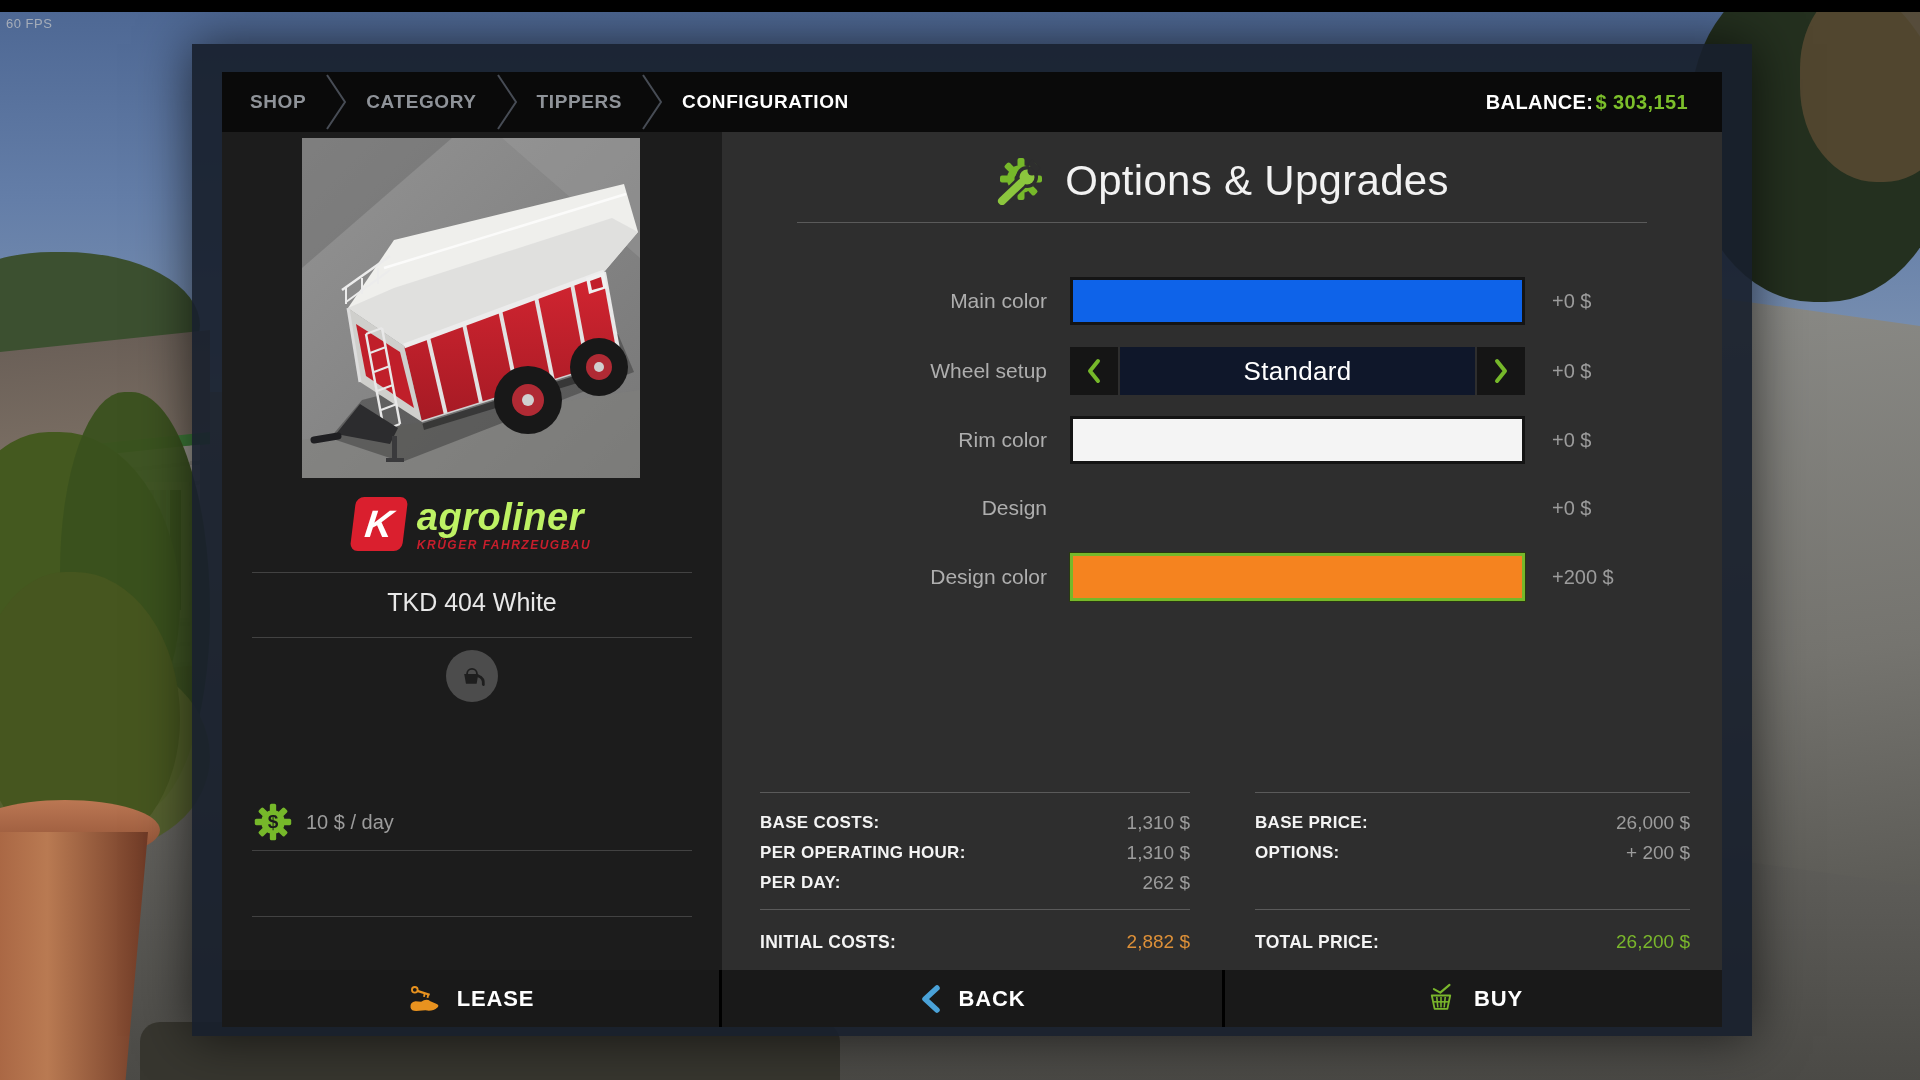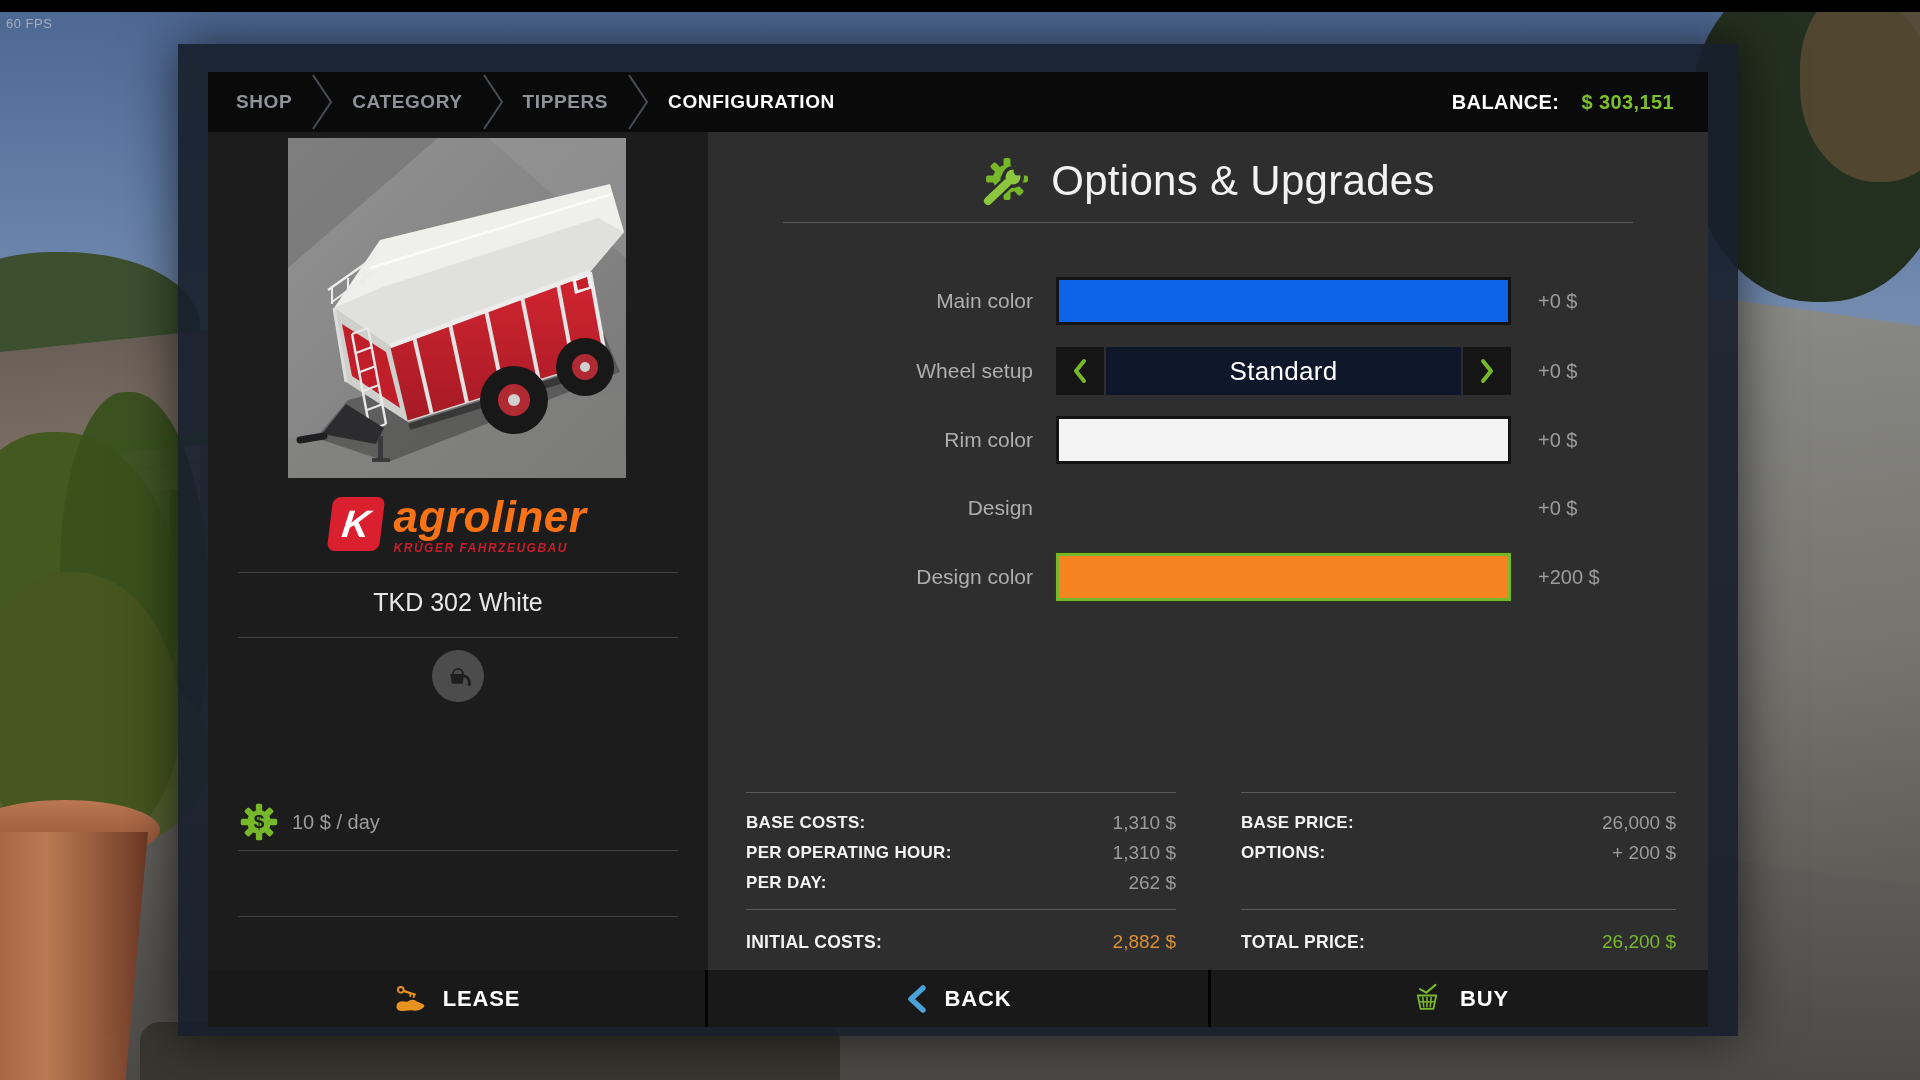--- a/index.html
+++ b/index.html
@@ -17,48 +17,48 @@
   .trim{position:absolute;left:-20px;top:432px;width:230px;height:12px;background:#3f7d3a;transform:skewY(-6deg);}
   .wall{position:absolute;left:-20px;top:444px;width:220px;height:220px;background:repeating-linear-gradient(180deg,#a09c94 0 16px,#8f8b83 16px 20px);transform:skewY(-6deg);}
   .window-dark{position:absolute;left:78px;top:470px;width:95px;height:120px;background:#1c1d1a;border:8px solid #b9b5ac;}
   .curtain{position:absolute;left:130px;top:478px;width:40px;height:104px;background:repeating-linear-gradient(90deg,#8a9488 0 6px,#6f7a6e 6px 12px);}
   .road{position:absolute;left:1700px;top:300px;width:240px;height:560px;background:linear-gradient(165deg,#8a8a86 0%,#75746f 60%,#5c5b56 100%);transform:skewY(8deg);}
   .pot-rim{position:absolute;left:-30px;top:788px;width:190px;height:60px;border-radius:50%;background:linear-gradient(180deg,#bb7753 0%,#8c4e33 100%);}
   .pot-body{position:absolute;left:-20px;top:820px;width:168px;height:260px;background:linear-gradient(90deg,#a4603f 0%,#b97a52 40%,#6f3a26 100%);clip-path:polygon(0 0,100% 0,86% 100%,10% 100%);}
   .fps{position:absolute;left:6px;top:4px;font-size:13px;color:#a6adb9;letter-spacing:.5px;}
 
   
-  #window{position:absolute;left:178px;top:32px;width:1560px;height:992px;
+  #window{position:absolute;left:192px;top:32px;width:1560px;height:992px;
           background:rgba(24,31,45,0.92);box-shadow:0 0 50px rgba(0,0,0,.65);}
   #content{position:absolute;left:30px;top:28px;width:1500px;height:955px;}
 
   
   #crumbbar{position:absolute;left:0;top:0;width:1500px;height:60px;background:#0a0a0a;
             display:flex;align-items:center;}
   .crumb{font-size:19px;font-weight:700;letter-spacing:.6px;color:#8f9399;padding:0 10px;cursor:default;}
   .crumb.first{padding-left:28px;}
   .crumb.active{color:#ffffff;}
   .crumb-sep{margin:0 8px;flex:0 0 auto;}
-  #balance{margin-left:auto;padding-right:34px;display:flex;align-items:center;gap:22px;}
+  #balance{margin-left:auto;padding-right:34px;display:flex;align-items:center;gap:2px;}
   #balance .bl{font-size:20px;font-weight:700;color:#fff;letter-spacing:.4px;}
   #balance .bv{font-size:20px;font-weight:700;color:#7cbf2b;letter-spacing:.4px;}
 
   
   #panel-left{position:absolute;left:0;top:60px;width:500px;height:838px;background:#1c1c1c;}
   #panel-right{position:absolute;left:500px;top:60px;width:1000px;height:838px;background:#2e2e2e;}
   #footer{position:absolute;left:0;top:898px;width:1500px;height:57px;display:flex;gap:3px;background:#000;}
 
   
   #veh-img{position:absolute;left:80px;top:6px;width:338px;height:340px;box-shadow:inset 0 0 24px rgba(0,0,0,.25);}
   #brand{position:absolute;left:0;top:360px;width:500px;height:64px;display:flex;justify-content:center;align-items:center;gap:12px;}
   #brand-box{width:52px;height:54px;background:#da1f2e;border-radius:8px;transform:skewX(-7deg);
              display:flex;align-items:center;justify-content:center;}
   #brand-box span{color:#fff;font-size:38px;font-weight:700;font-style:italic;transform:skewX(0deg);line-height:1;}
   #brand-text{display:flex;flex-direction:column;line-height:1;}
-  #brand-name{color:#f97316;font-size:44px;font-weight:700;font-style:italic;letter-spacing:.5px;}
+  #brand-name{color:#bef264;font-size:38px;font-weight:700;font-style:italic;letter-spacing:.5px;}
   #brand-sub{color:#c81e2c;font-size:12px;font-weight:700;font-style:italic;letter-spacing:1.5px;margin-top:3px;}
   .ldiv{position:absolute;left:30px;right:30px;height:1px;background:#424242;}
   #model-name{position:absolute;left:0;top:448px;width:500px;height:44px;line-height:44px;text-align:center;
               color:#e8e8e8;font-size:25px;}
   #paint-btn{position:absolute;left:224px;top:518px;width:52px;height:52px;border-radius:50%;background:#4c4c4c;
              display:flex;align-items:center;justify-content:center;cursor:pointer;}
   #daily{position:absolute;left:32px;top:668px;height:44px;display:flex;align-items:center;gap:14px;}
   #daily .dtext{color:#9c9c9c;font-size:20px;}
 
   
@@ -220,21 +220,21 @@
           <div id="brand-box">
             <span>K</span>
           </div>
           <div id="brand-text">
             <span id="brand-name">agroliner</span>
             <span id="brand-sub">KRÜGER FAHRZEUGBAU</span>
           </div>
         </div>
 
         <div class="ldiv" style="top:440px;"></div>
-        <div id="model-name">TKD 302 White</div>
+        <div id="model-name">TKD 404 White</div>
         <div class="ldiv" style="top:505px;"></div>
 
         <div id="paint-btn">
           <svg width="34" height="34" viewBox="0 0 48 48">
             <path d="M17,21 a7,7 0 0 1 14,0" fill="none" stroke="#1e1e1e" stroke-width="2.6"></path>
             <path d="M13,21 h20 l-2.5,14 h-15 Z" fill="#1e1e1e"></path>
             <path d="M33,24 q8,3 7,12" fill="none" stroke="#1e1e1e" stroke-width="4" stroke-linecap="round"></path>
           </svg>
         </div>
 

